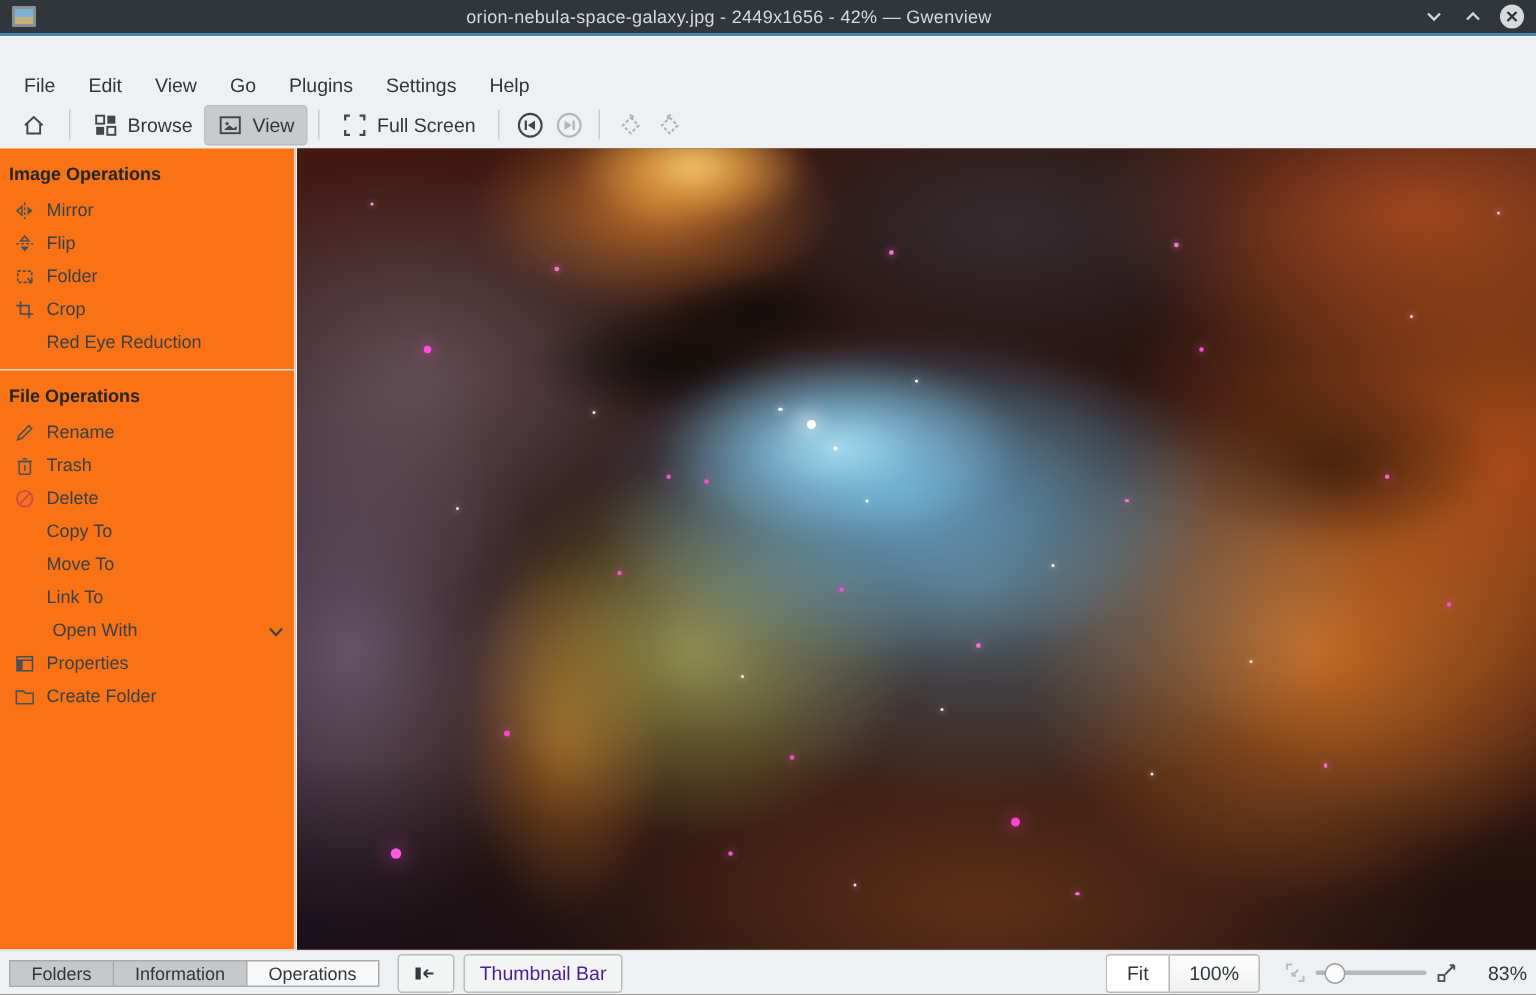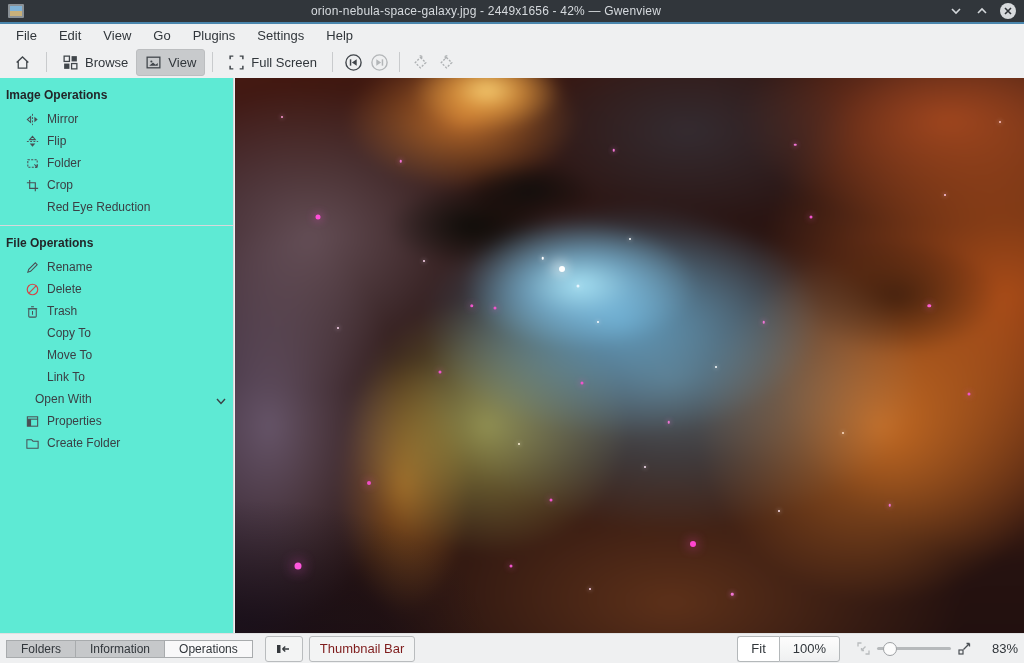--- a/index.html
+++ b/index.html
@@ -10,36 +10,36 @@
   
   .titlebar { height:22px; background:#31363b; display:flex; align-items:center; padding:0 6px; flex:0 0 auto; }
   .app-icon { width:16px; height:14px; margin-left:2px; border:2px solid #8a9196; background:linear-gradient(to bottom,#7fb2d6 55%,#c8b07a 55%); border-radius:1px; }
   .title-text { flex:1; text-align:center; color:#d6dade; font-size:12px; letter-spacing:.2px; white-space:nowrap; overflow:hidden; }
   .win-controls { display:flex; align-items:center; gap:10px; margin-right:2px; }
   .win-btn { width:16px; height:16px; display:flex; align-items:center; justify-content:center; cursor:default; }
   .close-circle { width:16px; height:16px; border-radius:50%; background:#d7dadd; display:flex; align-items:center; justify-content:center; }
   .accent-line { height:2px; background:#4a86ad; flex:0 0 auto; }
 
   
-  .menubar { height:22px; background:#eff0f1; display:flex; align-items:center; padding:0 6px; gap:2px; flex:0 0 auto; }
+  .menubar { height:22px; background:#eff0f1; display:flex; align-items:center; padding:0 6px; gap:2px; flex:0 0 auto;margin-top:21px; }
   .menu-item { font-size:13px; color:#31363b; padding:2px 10px; border-radius:2px; }
 
   
   .toolbar { height:32px; background:#eff0f1; display:flex; align-items:center; padding:0 6px; flex:0 0 auto; }
   .tb-btn { display:flex; align-items:center; gap:6px; padding:4px 8px; border-radius:3px; font-size:13px; color:#31363b; }
   .tb-btn.active { background:#c8cacc; border:1px solid #bcbec0; }
   .tb-sep { width:1px; height:20px; background:#c9cbcd; margin:0 7px; }
   .ic { display:block; }
   .circle-btn { width:26px; height:26px; display:flex; align-items:center; justify-content:center; border-radius:3px; }
 
   
   .main { flex:1; display:flex; min-height:0; }
-  .sidebar { width:234px; flex:0 0 auto; background:#5eead4; border-right:1px solid #d9dadc; padding-top:4px; overflow:hidden; }
+  .sidebar { width:197px; flex:0 0 auto; background:#f97316; border-right:1px solid #d9dadc; padding-top:4px; overflow:hidden; }
   .sb-header { font-size:12px; font-weight:bold; color:#232629; padding:6px 8px 6px 6px; }
-  .sb-item { display:flex; align-items:center; height:22px; padding-left:24px; position:relative; }
+  .sb-item { display:flex; align-items:center; height:22px; padding-left:8px; position:relative; }
   .sb-item .sb-ic { width:16px; height:16px; margin-right:7px; flex:0 0 auto; display:flex; align-items:center; justify-content:center; }
   .sb-item .sb-label { font-size:12px; color:#3b4045; white-space:nowrap; }
   .sb-item.submenu { padding-left:12px; }
   .sb-item .submenu-arrow { position:absolute; right:6px; top:5px; }
   .sb-divider { height:1px; background:#d7d8da; margin:7px 0 4px 0; }
 
   .viewer { flex:1; position:relative; overflow:hidden; background:#2a1410; margin-left:1px; }
   .nebula-art { position:absolute; left:-3%; top:-3%; width:106%; height:106%; filter:blur(7px);
     background-color:#2a1410;
     background-image:
@@ -71,21 +71,21 @@
       radial-gradient(ellipse 120% 120% at 50% 50%, rgba(0,0,0,0) 70%, rgba(10,5,5,.25) 100%); }
   .nebula-stars { position:absolute; inset:0; }
   .star { position:absolute; border-radius:50%; transform:translate(-50%,-50%); }
 
   
   .statusbar { height:30px; flex:0 0 auto; background:#eff0f1; border-top:1px solid #e0e1e2; display:flex; align-items:center; padding:0 6px; }
   .tabs { display:flex; align-items:stretch; height:18px; margin-right:12px; }
   .tab { font-size:12px; color:#31363b; padding:0 14px; display:flex; align-items:center; background:#c6c8ca; border:1px solid #a8abad; border-right:none; }
   .tab:last-child { border-right:1px solid #a8abad; }
   .tab.active { background:#f8f8f9; }
-  .sb-btn { height:26px; display:flex; align-items:center; justify-content:center; background:#f3f4f4; border:1px solid #b9bcbe; border-radius:3px; font-size:13px; color:#7f1d1d; padding:0 10px; }
+  .sb-btn { height:26px; display:flex; align-items:center; justify-content:center; background:#f3f4f4; border:1px solid #b9bcbe; border-radius:3px; font-size:13px; color:#4c1d95; padding:0 10px; }
   .sb-btn + .sb-btn { margin-left:6px; }
   .statusbar .spacer { flex:1; }
   .seg { display:flex; height:26px; margin-right:10px; }
   .seg-btn { font-size:13px; color:#31363b; padding:0 13px; display:flex; align-items:center; border:1px solid #b4b8ba; }
   .seg-btn.first { border-radius:3px 0 0 3px; border-right:none; background:#ffffff; }
   .seg-btn.last { border-radius:0 3px 3px 0; background:linear-gradient(#fdfdfd,#eff0f1); }
   .zoom-icon { width:15px; height:15px; margin:0 6px; }
   .slider { position:relative; width:74px; height:16px; display:flex; align-items:center; }
   .slider .track { width:100%; height:3px; background:#b6b9bb; border-radius:2px; }
   .slider .handle { position:absolute; left:8%; top:1px; width:14px; height:14px; border-radius:50%; background:#fcfcfc; border:1px solid #9da0a3; }
@@ -247,34 +247,34 @@
         <span class="sb-ic">
             <svg width="15" height="15" viewBox="0 0 16 16">
               <path d="M3 13 L4 10 L11 3 L13 5 L6 12 Z" fill="none" stroke="#4a4f54" stroke-width="1.1"></path>
             </svg>
           </span>
         <span class="sb-label">Rename</span>
       </div>
       <div class="sb-item">
         <span class="sb-ic">
             <svg width="15" height="15" viewBox="0 0 16 16">
+              <rect x="4" y="5" width="8" height="9" rx="1" fill="none" stroke="#4a4f54" stroke-width="1.1"></rect>
+              <path d="M3 5 H13 M6.5 3 H9.5 M8 7.5 V11.5" stroke="#4a4f54" stroke-width="1.1" fill="none"></path>
+            </svg>
+          </span>
+        <span class="sb-label">Trash</span>
+      </div>
+      <div class="sb-item">
+        <span class="sb-ic">
+            <svg width="15" height="15" viewBox="0 0 16 16">
               <circle cx="8" cy="8" r="5.6" fill="none" stroke="#d04a4a" stroke-width="1.3"></circle>
               <path d="M4.2 11.8 L11.8 4.2" stroke="#d04a4a" stroke-width="1.3"></path>
             </svg>
           </span>
         <span class="sb-label">Delete</span>
-      </div>
-      <div class="sb-item">
-        <span class="sb-ic">
-            <svg width="15" height="15" viewBox="0 0 16 16">
-              <rect x="4" y="5" width="8" height="9" rx="1" fill="none" stroke="#4a4f54" stroke-width="1.1"></rect>
-              <path d="M3 5 H13 M6.5 3 H9.5 M8 7.5 V11.5" stroke="#4a4f54" stroke-width="1.1" fill="none"></path>
-            </svg>
-          </span>
-        <span class="sb-label">Trash</span>
       </div>
       <div class="sb-item">
         <span class="sb-ic"></span>
         <span class="sb-label">Copy To</span>
       </div>
       <div class="sb-item">
         <span class="sb-ic"></span>
         <span class="sb-label">Move To</span>
       </div>
       <div class="sb-item">

